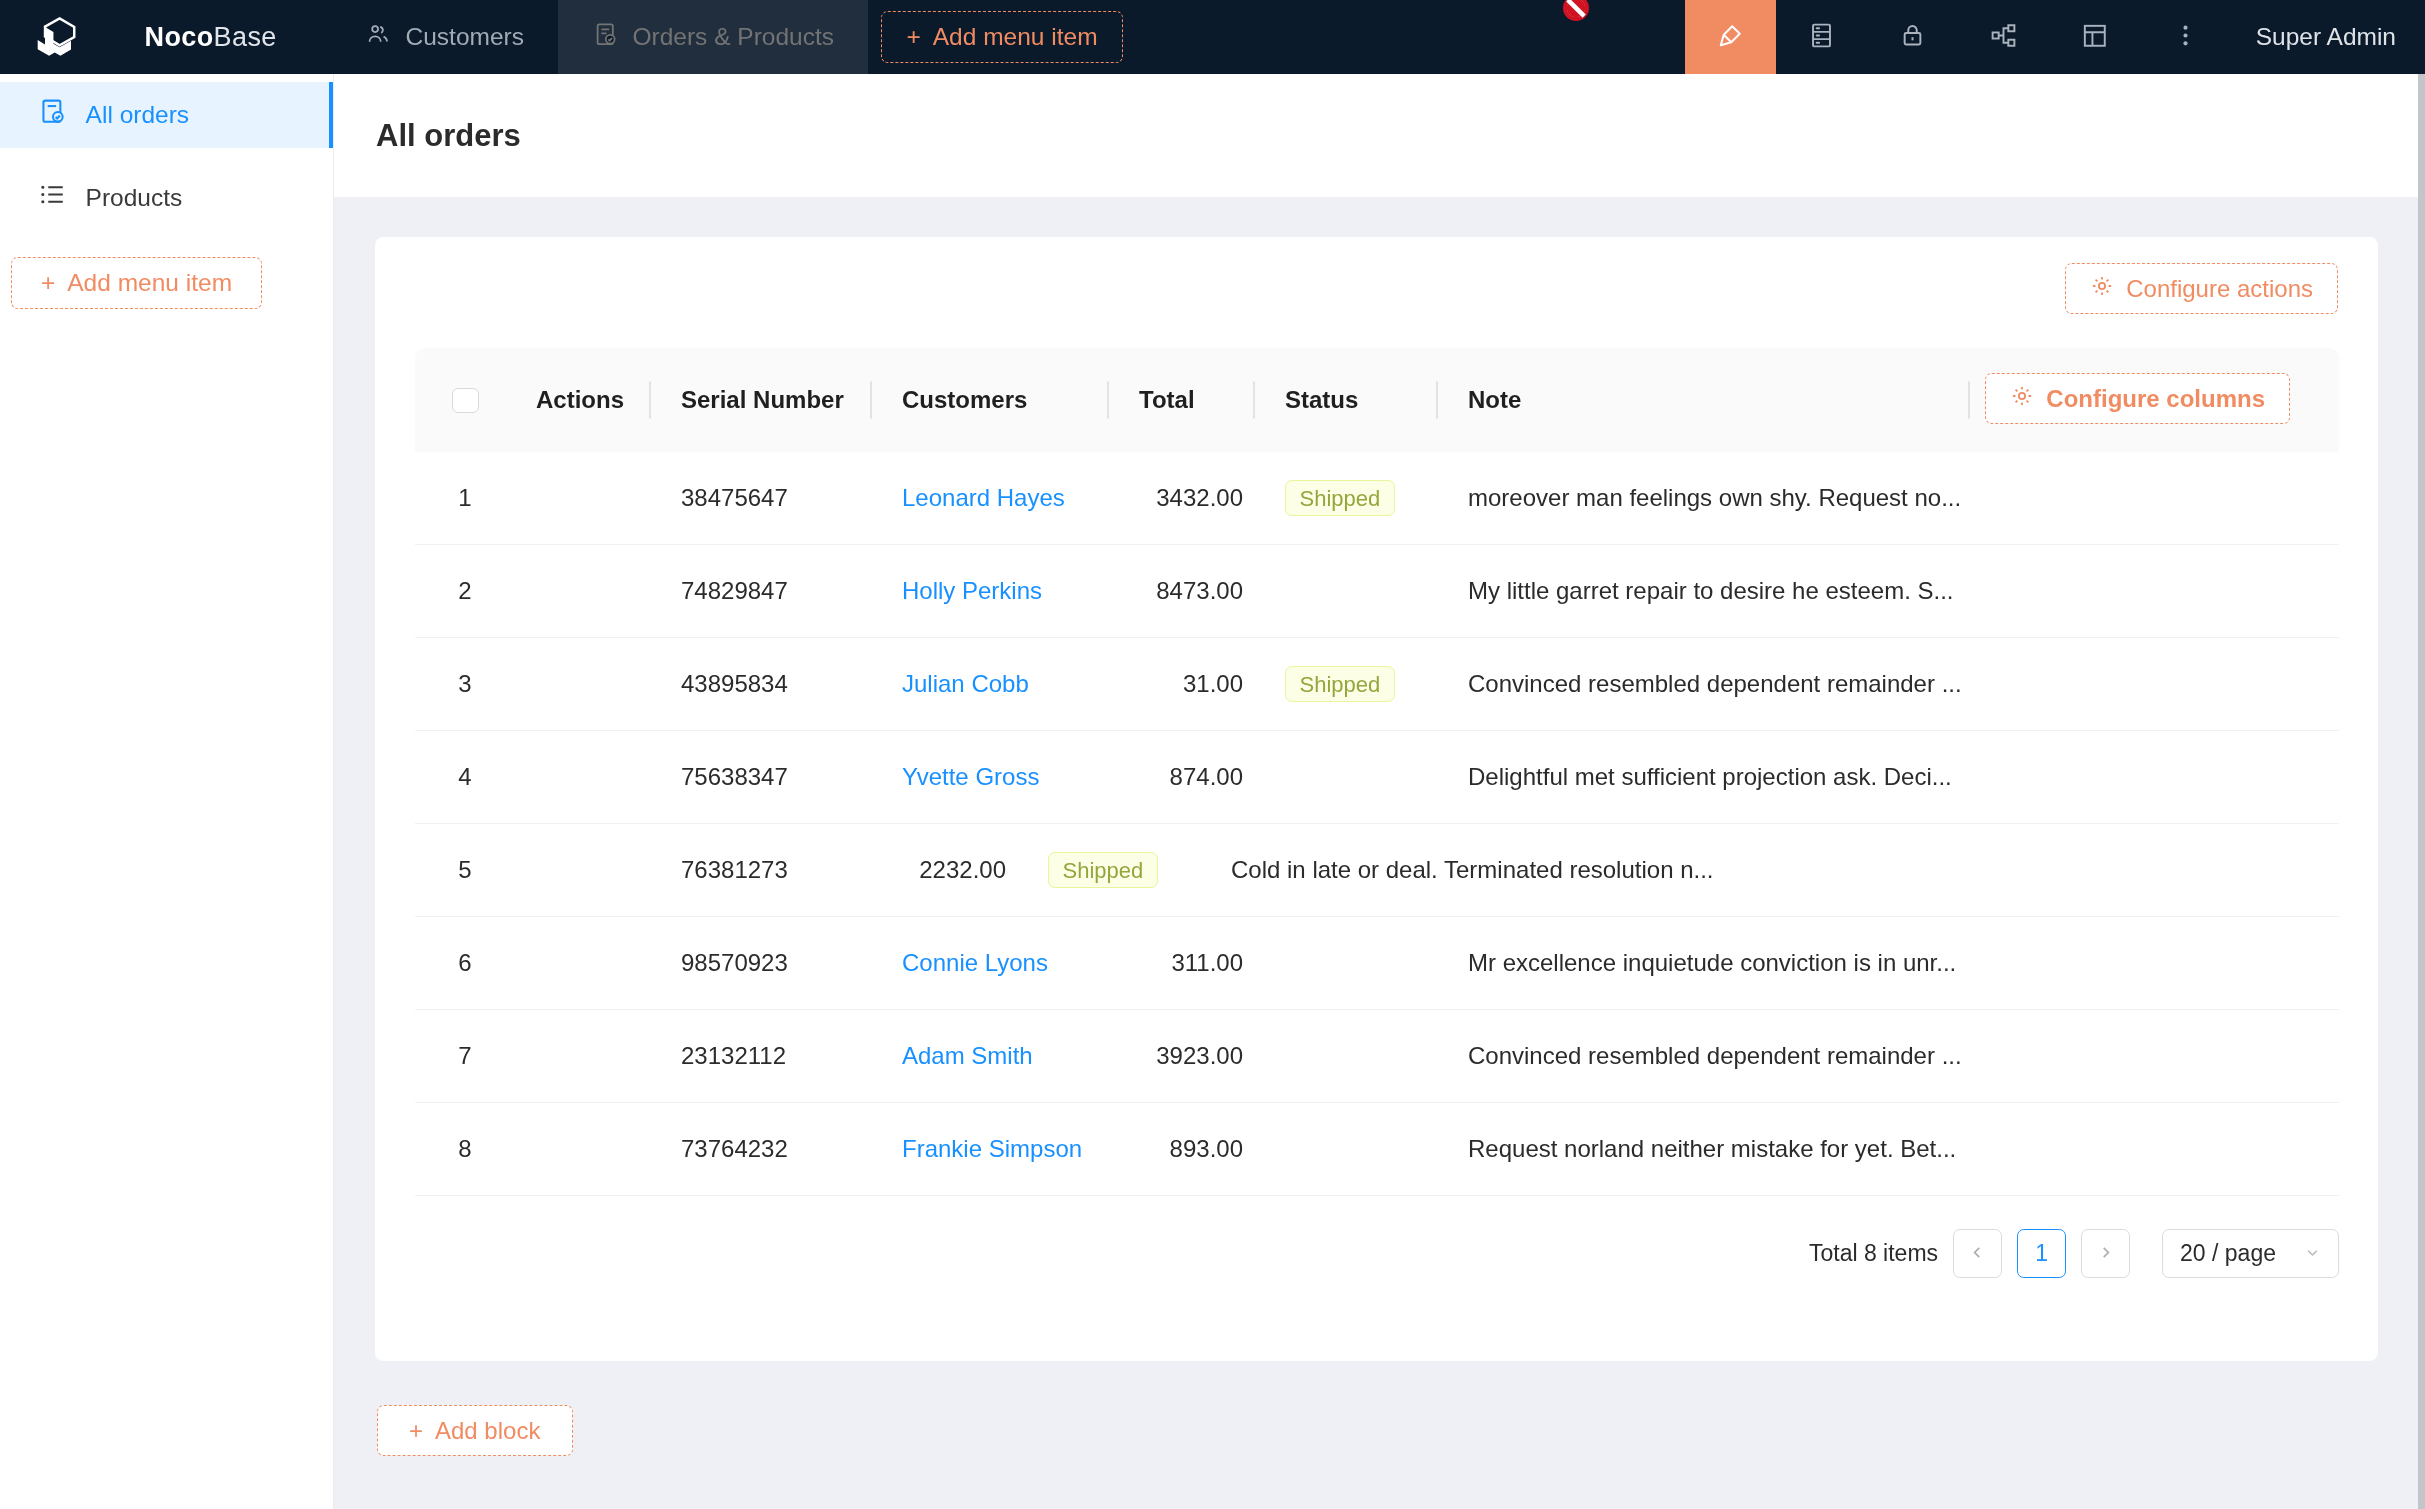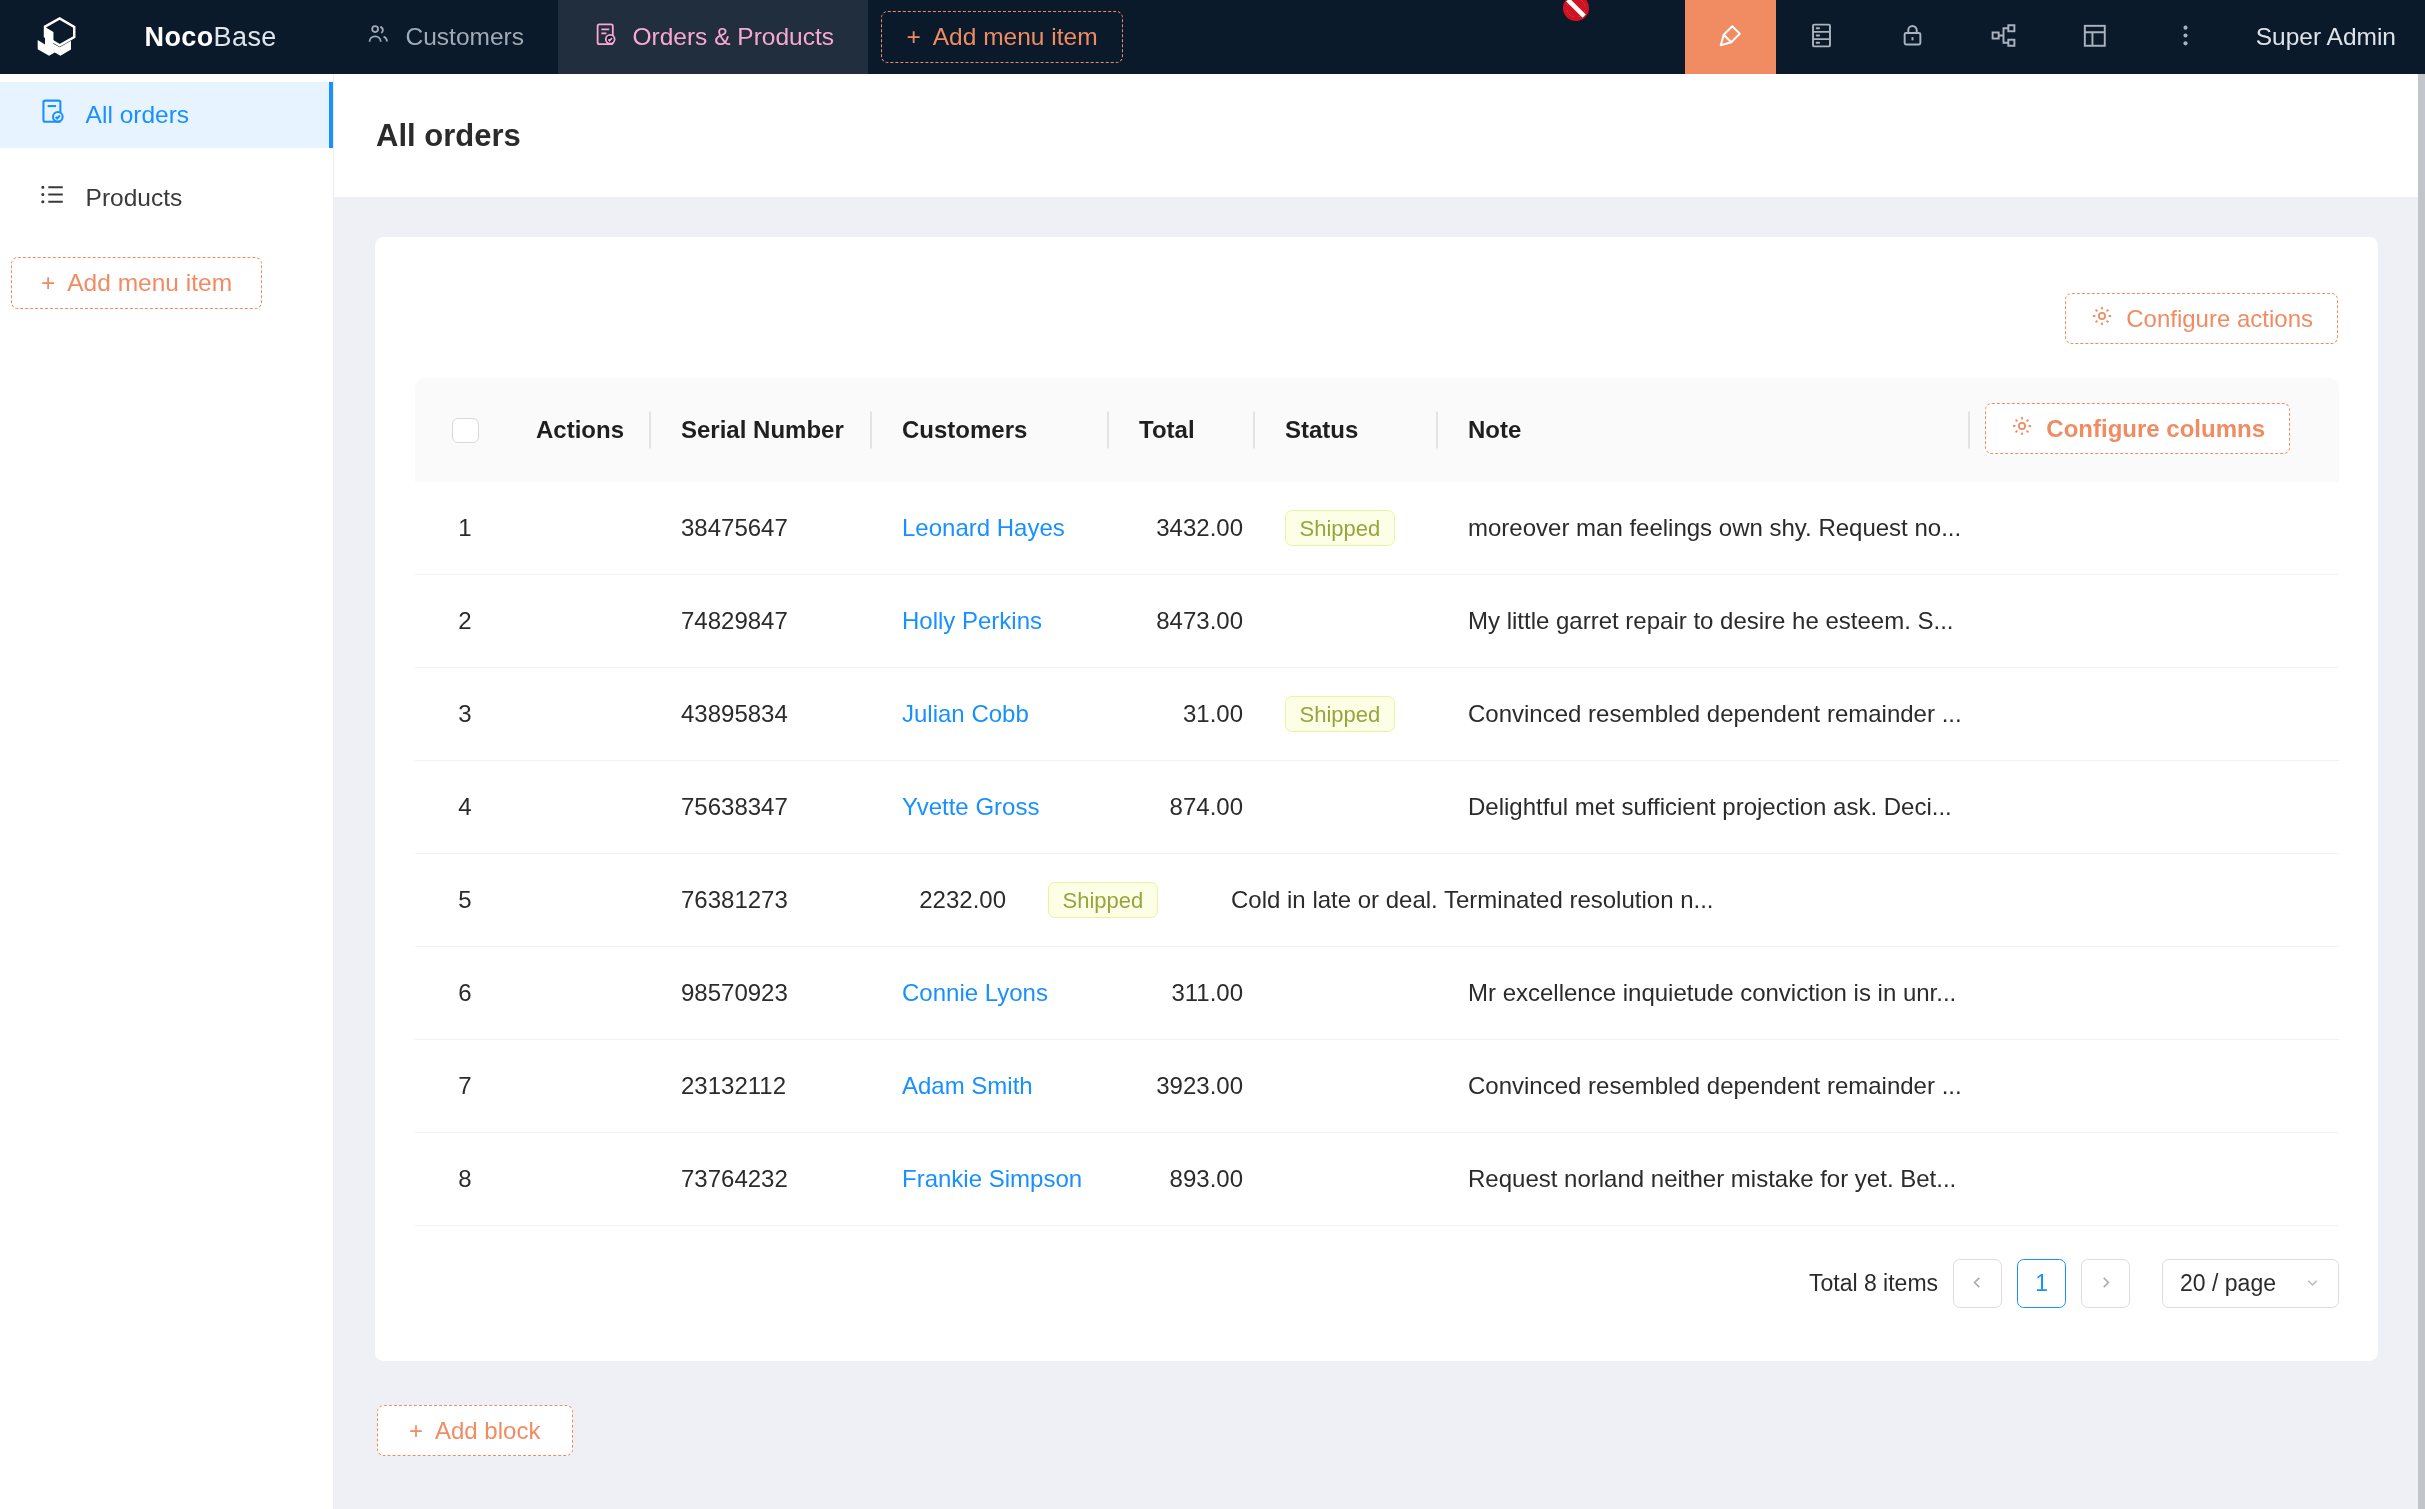--- a/index.html
+++ b/index.html
@@ -7,40 +7,40 @@
   #app { position:relative; width:2426px; height:1509px; overflow:hidden; background:#eef0f5; }
 
   
   .navbar { position:absolute; top:0; left:0; width:2426px; height:74px; background:#0a1a2b; display:flex; align-items:center; color:#fff; z-index:30; }
   .logo { display:flex; align-items:center; gap:13.5px; padding-left:32px; width:331px; flex:none; }
   .logo-text { font-size:27px; letter-spacing:0.4px; white-space:nowrap;margin-left:47px; }
   .logo-text .noco { font-weight:700; color:#ffffff; }
   .logo-text .base { font-weight:400; color:#dfe5ea; }
   .nav-tabs { display:flex; height:100%; flex:none; }
   .nav-tab { display:flex; align-items:center; gap:13.5px; padding:0 34px; font-size:24.5px; color:#a2abb5; height:100%; cursor:pointer; white-space:nowrap; }
-  .nav-tab.active { background:rgba(255,255,255,0.09); color:#f9a8d4; }
+  .nav-tab.active { background:rgba(255,255,255,0.09); color:#737373; }
   .nav-add-btn { margin-left:13.5px; height:52px; padding:0 24px; border:1.7px dashed #f18b62; border-radius:6.8px; color:#f18b62; font-size:24.5px; display:flex; align-items:center; gap:12px; background:transparent; cursor:pointer; white-space:nowrap; }
   .nav-right { position:absolute; right:0; top:0; height:74px; display:flex; align-items:center; }
   .tile { width:91px; height:74px; display:flex; align-items:center; justify-content:center; color:#aab3bd; cursor:pointer; }
   .tile.orange { background:#f18b62; color:#ffffff; }
   .super-admin { color:#dfe3e8; font-size:24.5px; margin:0 30px 0 25px; white-space:nowrap; cursor:pointer; }
   .cursor-blocked { position:absolute; left:1559px; top:-9.3px; width:34px; height:34px; z-index:40; }
 
   
   .sidebar { position:absolute; top:74px; left:0; width:334px; height:1435px; background:#fff; border-right:0.8px solid #ededed; z-index:20; }
   .side-item { height:66px; display:flex; align-items:center; gap:18.6px; padding-left:38px; font-size:24.5px; color:#3a3a3a; cursor:pointer; }
   .side-item.active { margin-top:7.6px; background:#e7f4ff; color:#1890ff; border-right:4.2px solid #1890ff; }
   .side-item.plain { margin-top:17px; }
   .side-add-btn { position:absolute; left:11px; top:183px; width:251px; height:52px; border:1.7px dashed #f18b62; border-radius:6.8px; color:#f18b62; font-size:24.5px; display:flex; align-items:center; justify-content:center; gap:12px; background:#fff; cursor:pointer; }
 
   
   .main { position:absolute; top:74px; left:334px; width:2092px; height:1435px; background:#eef0f5; }
   .page-header { height:123px; background:#fff; display:flex; align-items:center; padding-left:42px; font-size:31px; font-weight:600; color:#2b2b2b; }
   .content { padding:40px 0 0 41px; }
-  .card { width:2003px; height:1124px; background:#fff; border-radius:8.5px; padding:56px 40px 0 40px; position:relative; }
+  .card { width:2003px; height:1124px; background:#fff; border-radius:8.5px; padding:26px 40px 0 40px; position:relative; }
 
   .card-toolbar { display:flex; justify-content:flex-end; margin-bottom:34px; height:51px; }
   .btn-dashed { border:1.7px dashed #f18b62; color:#f18b62; background:#fff; border-radius:6.8px; height:51px; padding:0 24px; font-size:24px; display:inline-flex; align-items:center; gap:12px; cursor:pointer; white-space:nowrap; }
 
   
   .table { width:1924px; font-size:24px; color:#2b2b2b; }
   .thead { position:relative; display:flex; align-items:stretch; background:#fafafa; height:104px; border-radius:10px 10px 0 0; font-weight:700; color:#1f1f1f; }
   .th { display:flex; align-items:center; padding-left:30px; position:relative; }
   .th.hdiv::after { content:''; position:absolute; right:0; top:50%; transform:translateY(-50%); width:1.7px; height:37px; background:rgba(0,0,0,0.09); }
   .col-sel { width:100px; justify-content:center; padding-left:0; flex:none; }

